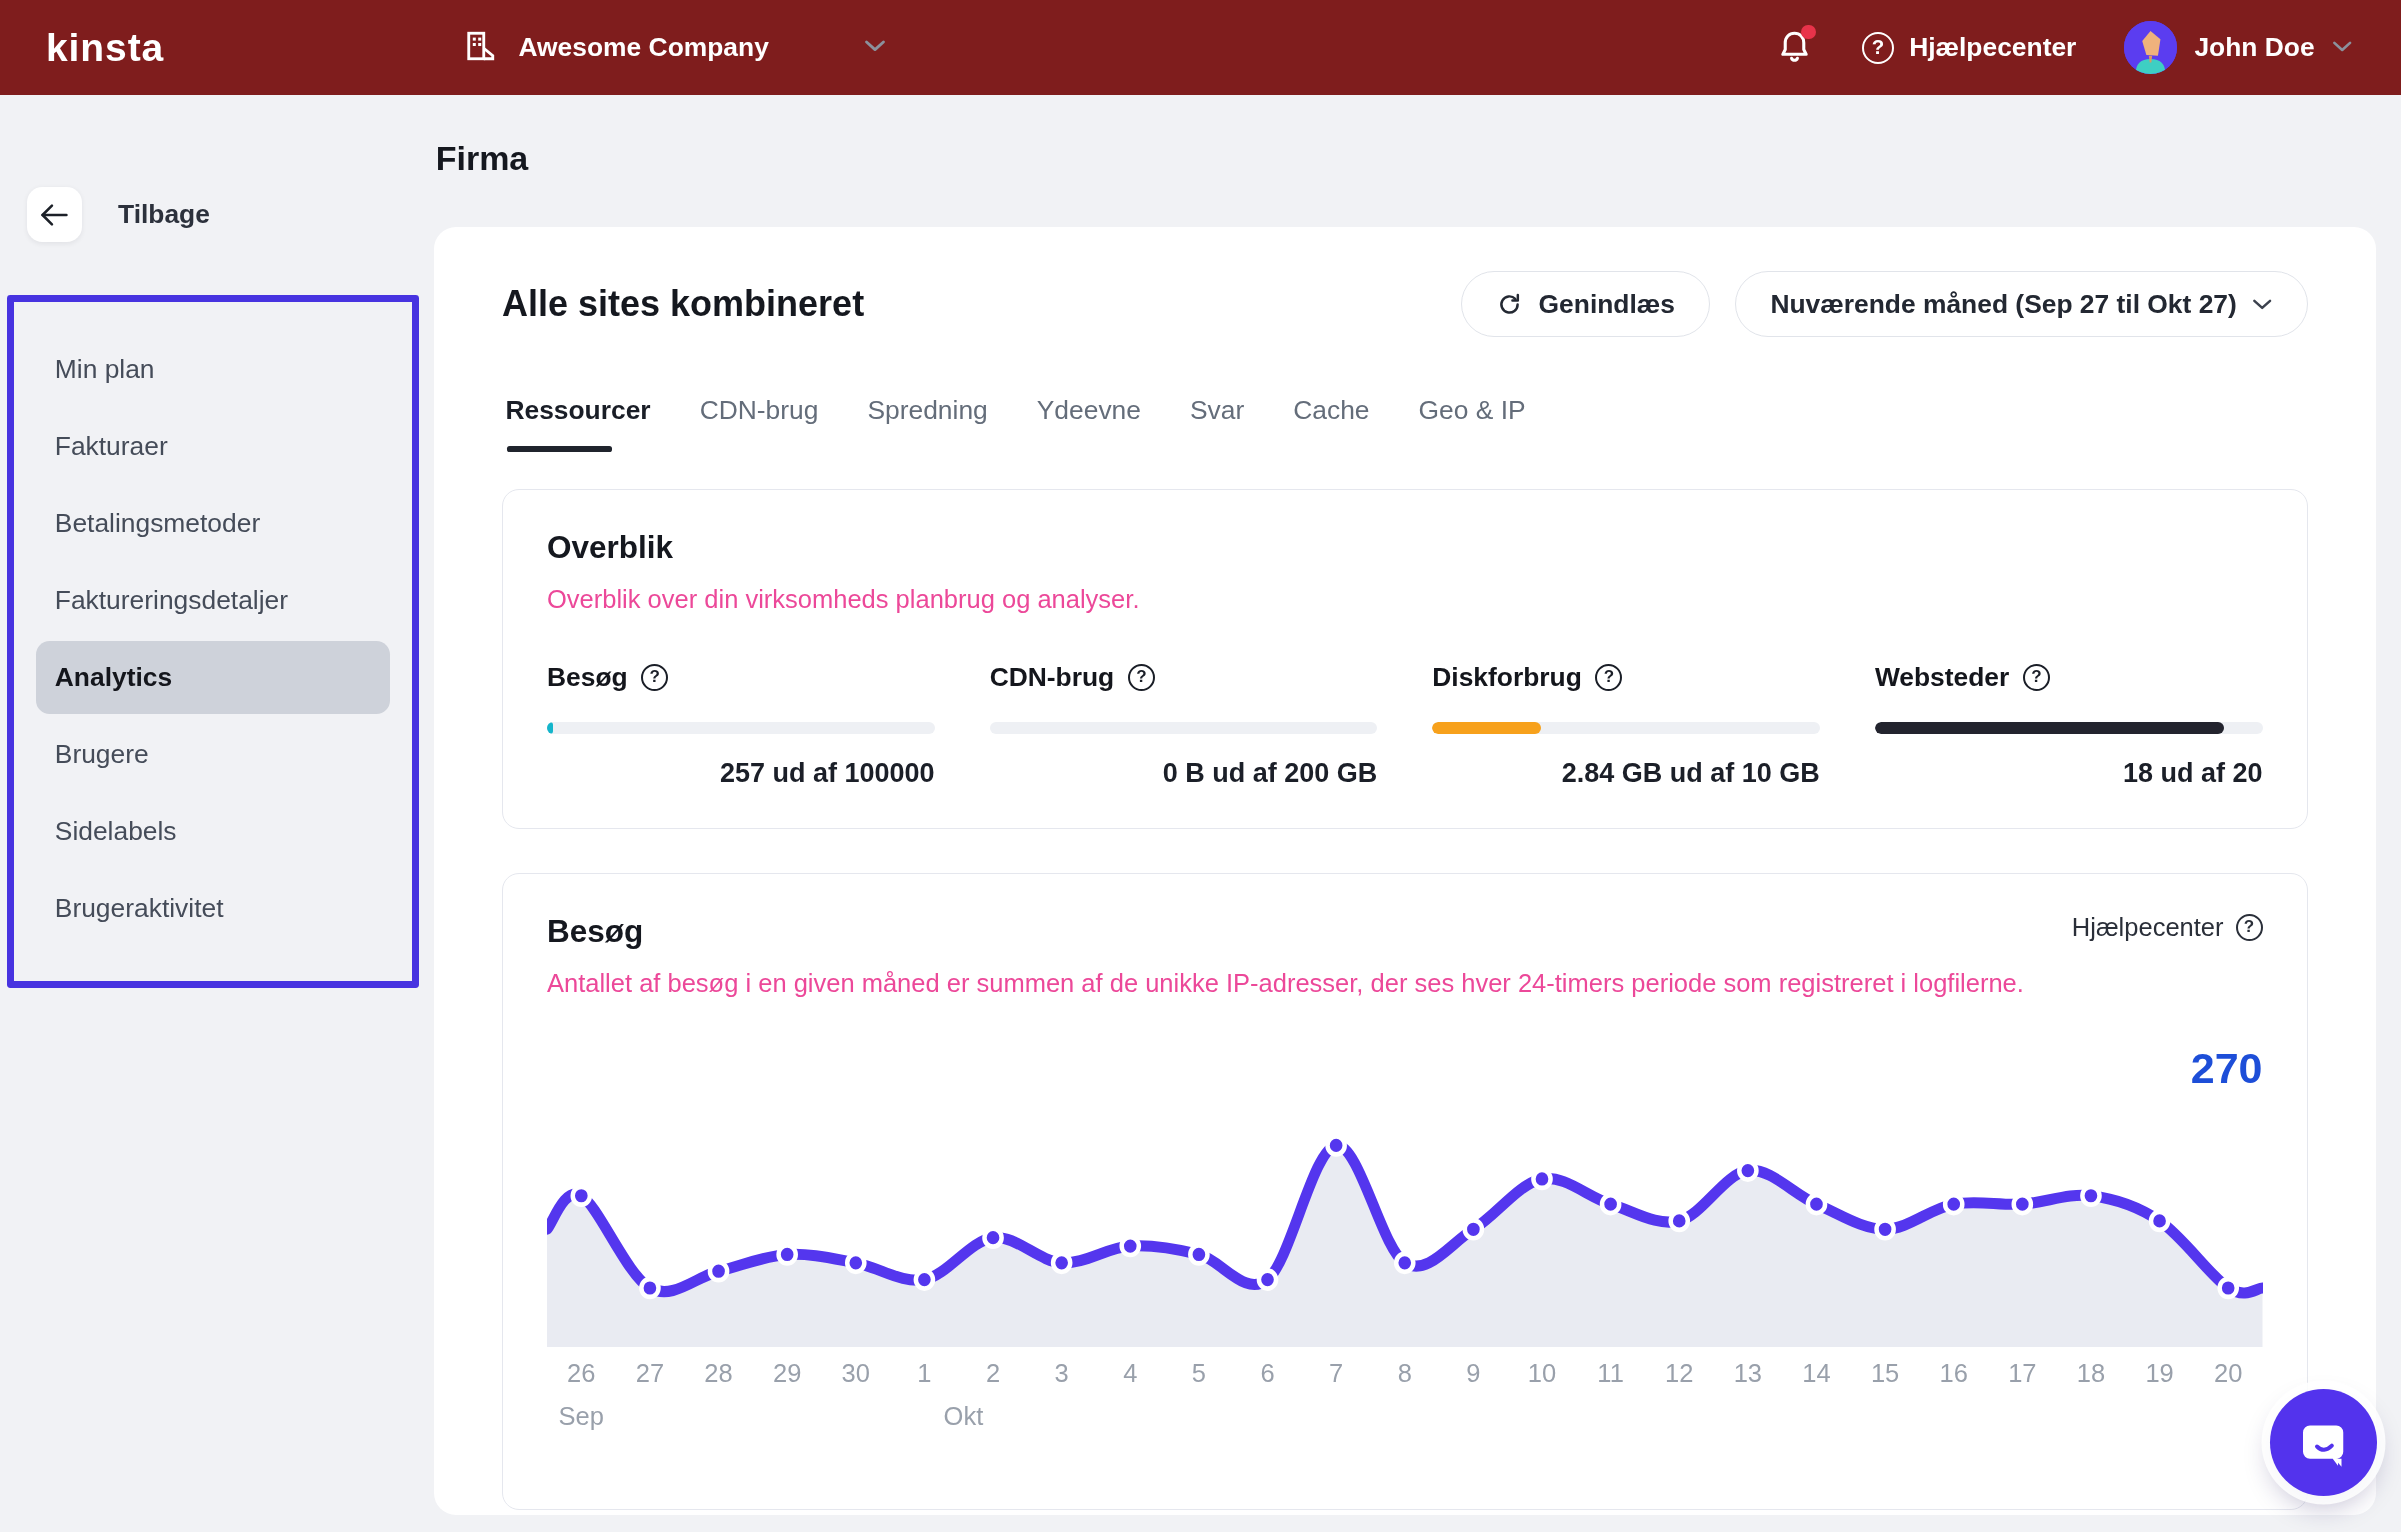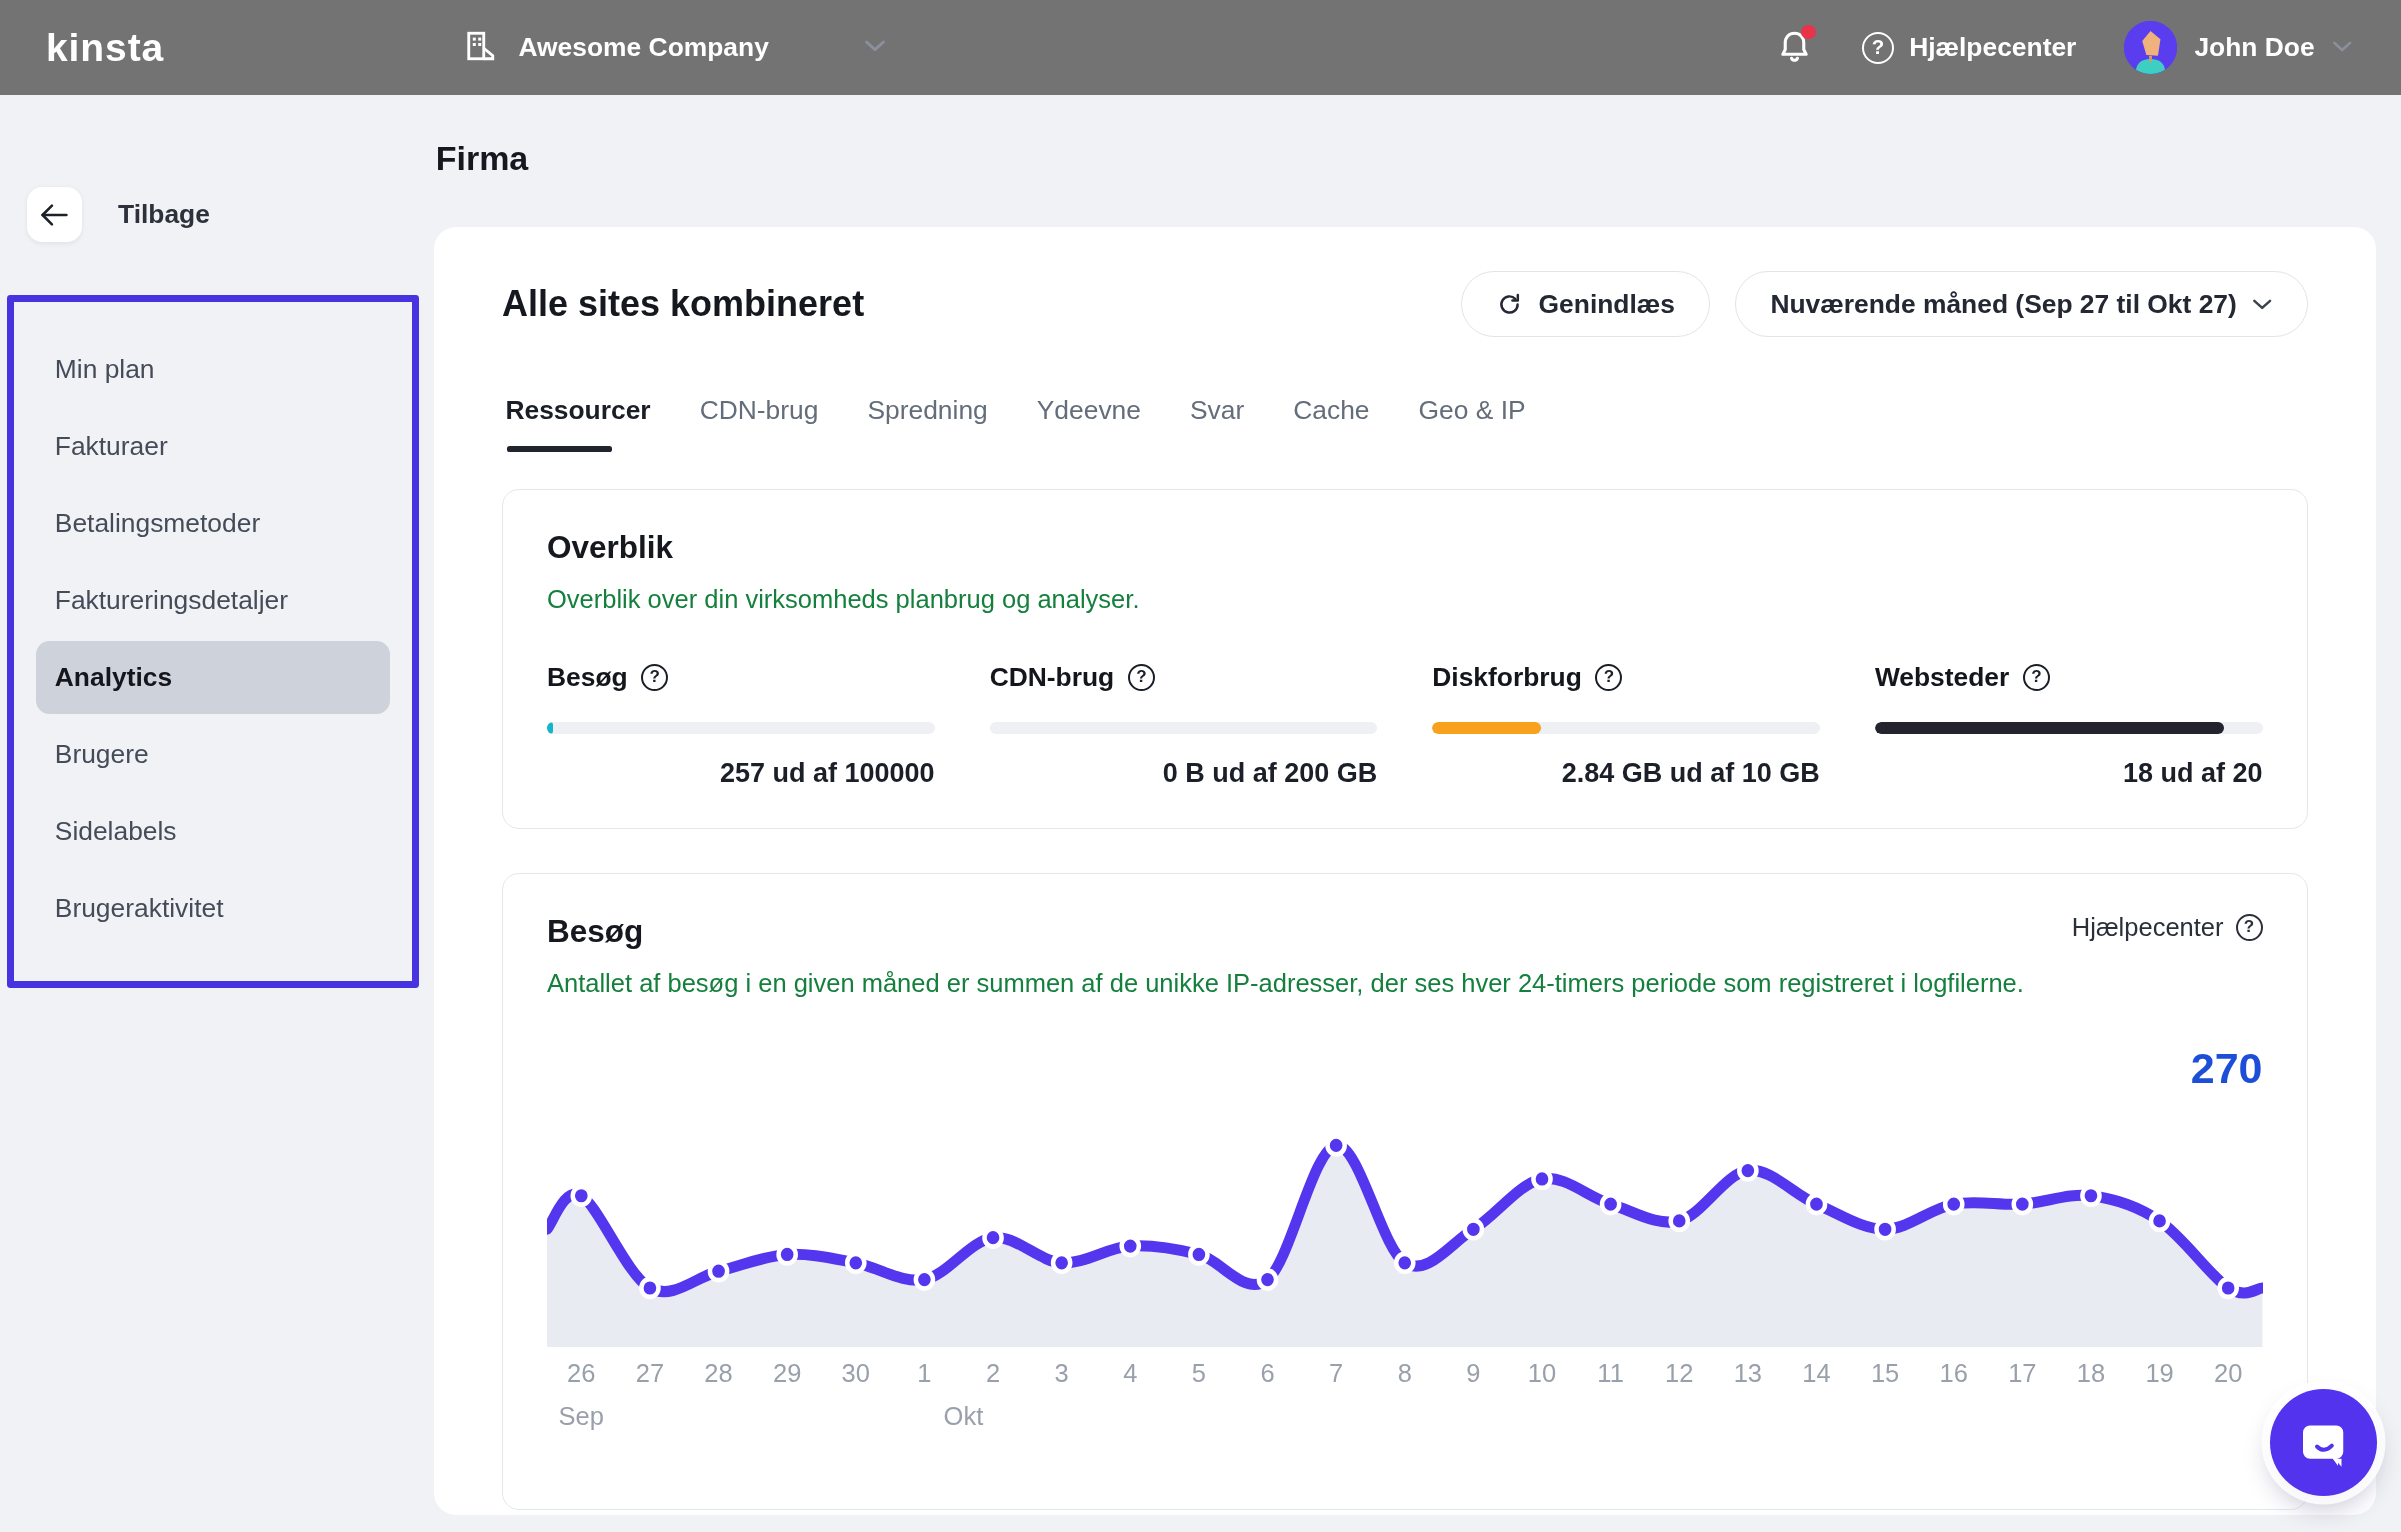--- a/index.html
+++ b/index.html
@@ -1,21 +1,21 @@
 <!DOCTYPE html>
 <html style="font-size:13.6px"><head>
 <meta charset="utf-8">
 <style>
   * { margin:0; padding:0; box-sizing:border-box; }
   html,body { width:2401px; height:1533px; overflow:hidden;
     font-family:"Liberation Sans","DejaVu Sans",sans-serif;
     background:#f1f2f5; color:#1c2028; }
 
   
-  .topbar { position:relative; height:95px; background:#737373; display:flex; align-items:center;justify-content:flex-end; }
+  .topbar { position:relative; height:95px; background:#7f1d1d; display:flex; align-items:center;justify-content:flex-end; }
   .brand { margin-left:46px; color:#fff; font-size:39px; font-weight:800; letter-spacing:0.9px; text-transform:lowercase; }
   .company { display:flex; align-items:center; gap:20.4px; margin-left:298px; cursor:pointer; }
   .company-label { color:#fff; font-size:26.4px; font-weight:600; }
   .company .chev { margin-left:75px; }
   .top-right { margin-left:auto; display:flex; align-items:center; gap:48px; padding-right:49px; }
   .bell-wrap { position:relative; width:39px; height:39px; }
   .bell-dot { position:absolute; top:-3.4px; right:-1.7px; width:14.5px; height:14.5px; border-radius:50%; background:#e8334a; }
   .help-group { display:flex; align-items:center; gap:15.3px; cursor:pointer; }
   .qcircle { width:32px; height:32px; border:2.6px solid #fff; border-radius:50%; display:grid; place-items:center;
              color:#fff; font-size:20.4px; font-weight:700; }
@@ -50,21 +50,21 @@
 
   .tabs { display:flex; gap:49px; margin-top:58px; padding:0 3.4px; }
   .tab { position:relative; font-size:26.4px; color:#646d7a; padding-bottom:25.5px; cursor:pointer; }
   .tab.active { color:#1a1e27; font-weight:700; }
   .tab.active::after { content:""; position:absolute; left:1.7px; bottom:0; width:72%; height:5.1px; border-radius:2.6px; background:#20242d; }
 
   .subcard { border:1.7px solid #e5e7ee; border-radius:17px; padding:39px 44px; }
   .subcard.plan { margin-top:37px; }
   .subcard.visits { margin-top:44px; height:637px; }
   .sub-title { font-size:31.5px; font-weight:800; color:#15181f; }
-  .sub-desc { margin-top:19px; font-size:25.5px; color:#15803d; }
+  .sub-desc { margin-top:19px; font-size:25.5px; color:#ec4899; }
 
   .metrics { display:grid; grid-template-columns:repeat(4,1fr); column-gap:55px; margin-top:48px; }
   .metric-label-row { display:flex; align-items:center; gap:13.6px; }
   .metric-label { font-size:26.4px; font-weight:700; color:#14161c; }
   .qmark { width:27px; height:27px; border:2.6px solid #1a1e27; border-radius:50%; display:grid; place-items:center;
            font-size:17px; font-weight:700; color:#1a1e27; cursor:pointer; }
   .track { margin-top:29px; height:12px; border-radius:6px; background:#eef0f4; overflow:hidden; }
   .fill { height:100%; border-radius:6px; }
   .metric-value { margin-top:24px; font-size:27px; font-weight:600; color:#1b1f28;text-align:right; }
 

